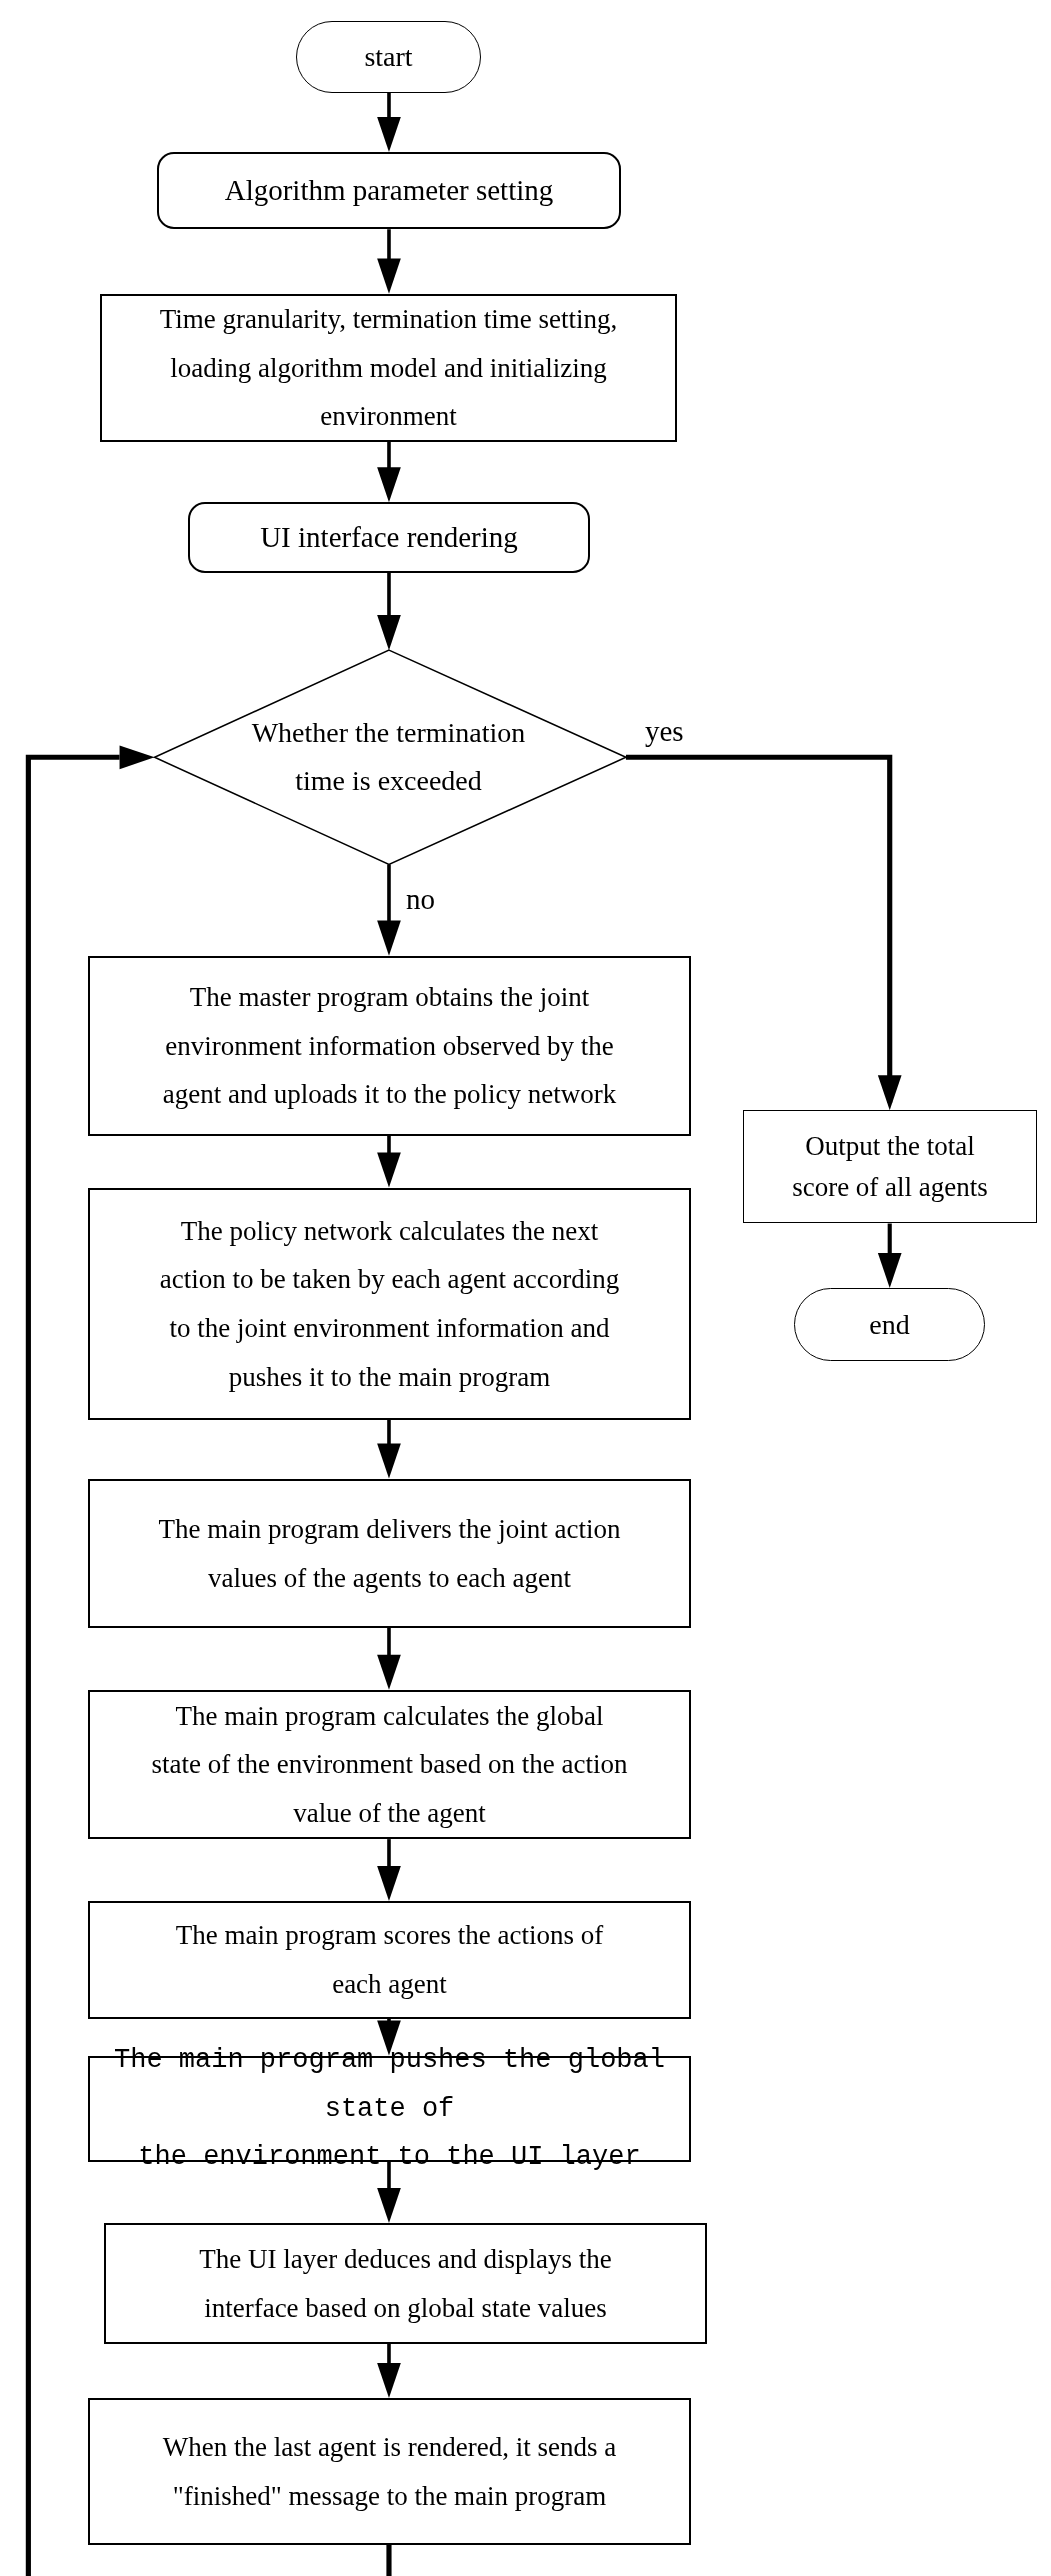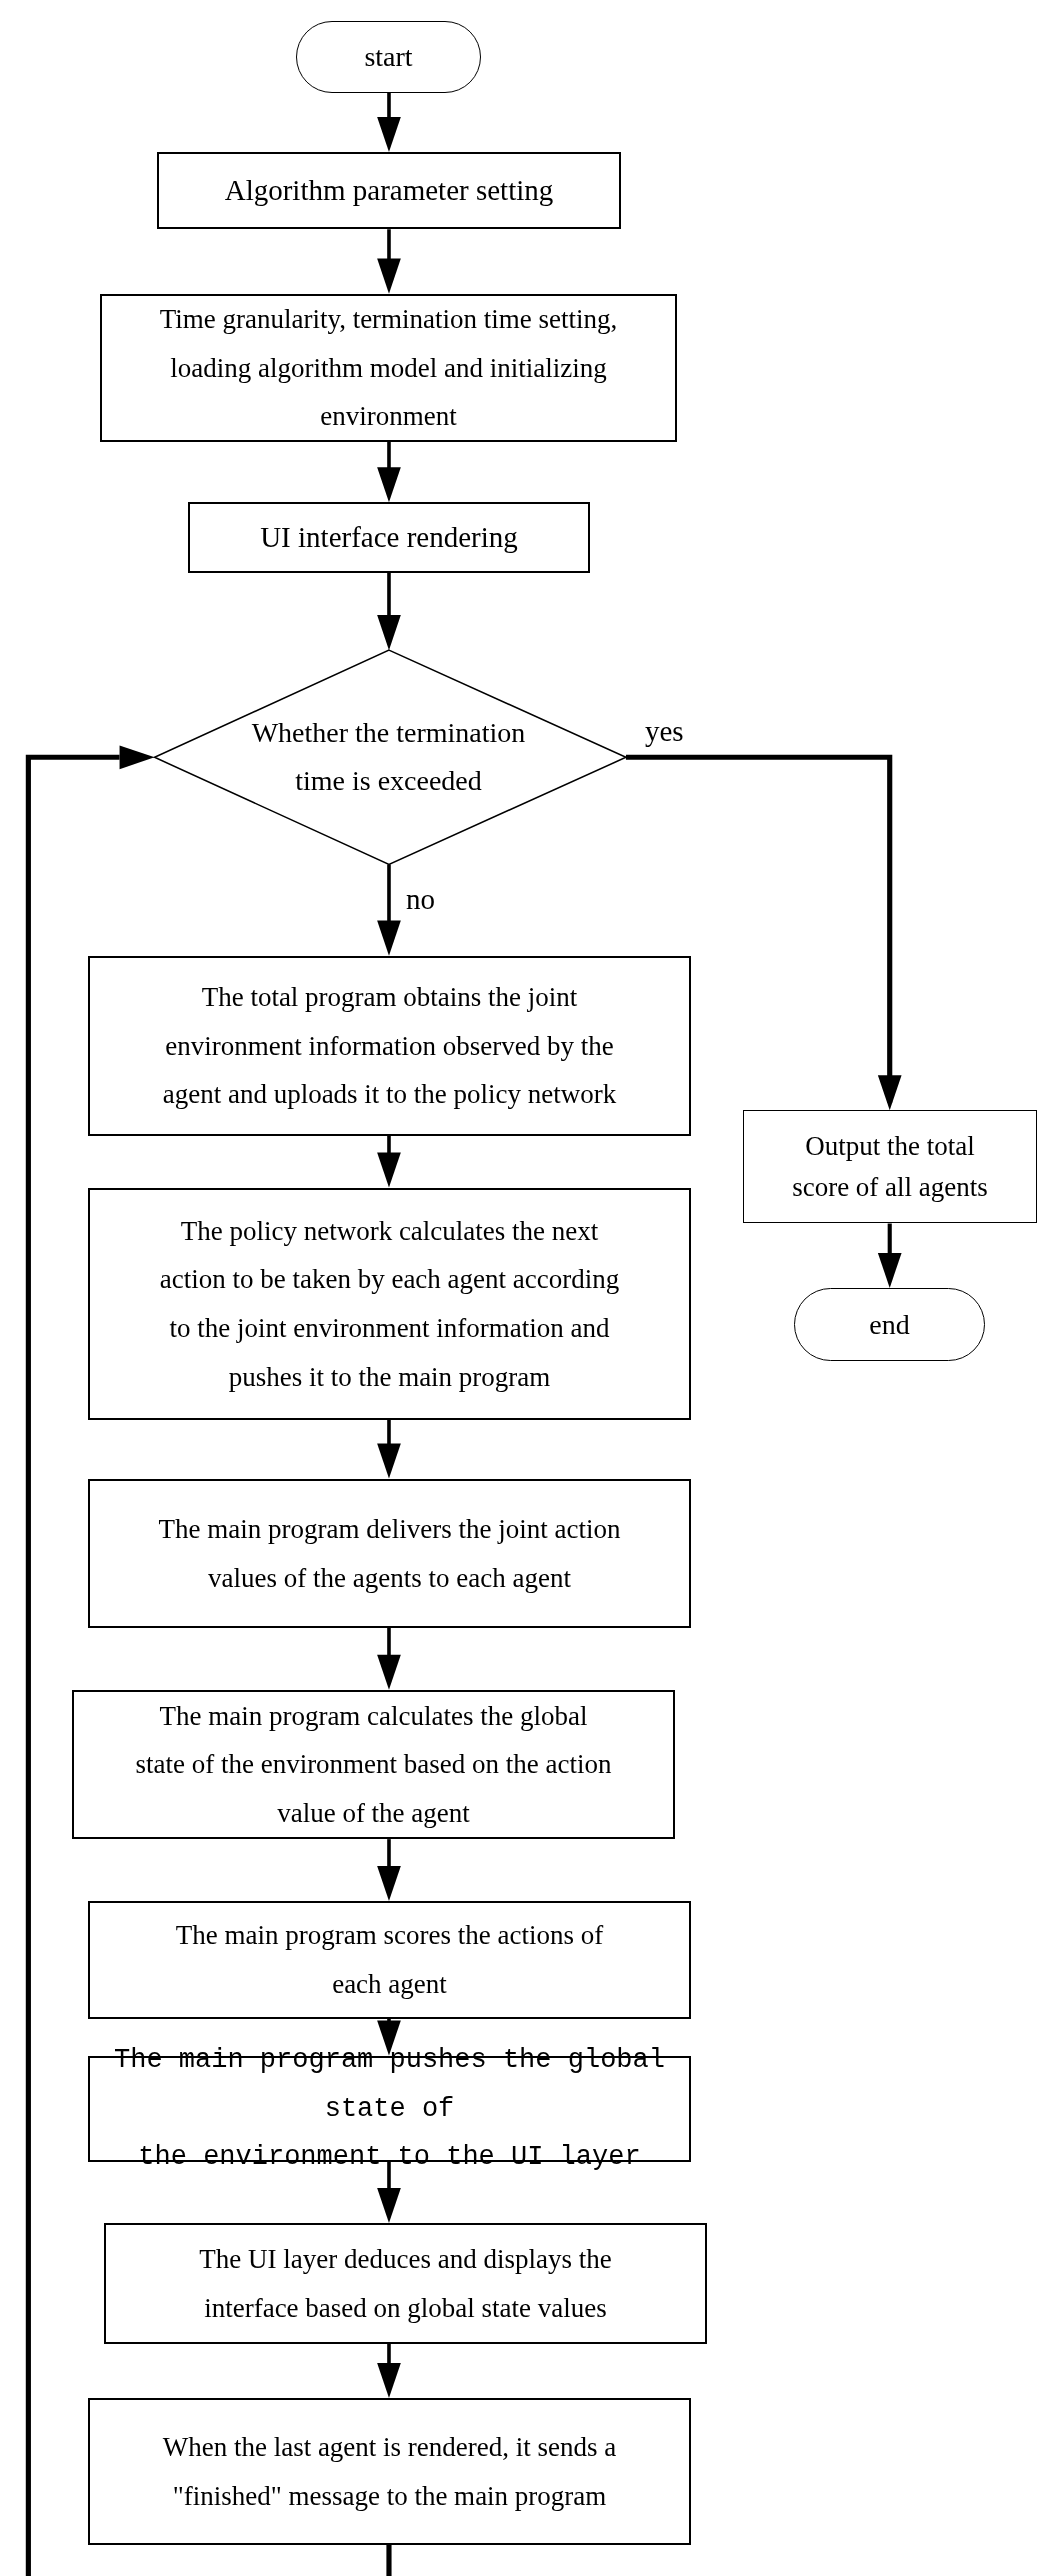--- a/index.html
+++ b/index.html
@@ -54,20 +54,21 @@
     line-height: 1.7;
   }
   .edge-label {
     position: absolute;
     font-size: 29px;
     line-height: 1;
     background: transparent;
   }
   .narrow {
     font-size: 29px;
+    border-radius: 17px;
   }
 </style>
 </head>
 <body>
 
 <div id="canvas">
 
   <svg id="wires" width="1051" height="2650" viewBox="0 0 2040 5144">
 
     <polygon points="755,1262 1215,1470 755,1678 300,1470" fill="#ffffff" stroke="#000000" stroke-width="3"></polygon>
@@ -128,38 +129,38 @@
 
   <div class="node narrow" style="left:188px; top:502px; width:402px; height:71px;">UI interface rendering</div>
 
   <div class="decision-label" style="left:234px; top:685px; width:309px; height:144px;">Whether the termination
 time is exceeded</div>
 
   <div class="edge-label" style="left:645px; top:717px;">yes</div>
 
   <div class="edge-label" style="left:406px; top:885px;">no</div>
 
-  <div class="node" style="left:88px; top:956px; width:603px; height:180px;">The total program obtains the joint
+  <div class="node" style="left:88px; top:956px; width:603px; height:180px;">The master program obtains the joint
 environment information observed by the
 agent and uploads it to the policy network</div>
 
   <div class="node" style="left:88px; top:1188px; width:603px; height:232px;">The policy network calculates the next
 action to be taken by each agent according
 to the joint environment information and
 pushes it to the main program</div>
 
   <div class="node" style="left:743px; top:1110px; width:294px; height:113px; border-width:1.5px; line-height:1.5;">Output the total
 score of all agents</div>
 
   <div class="node terminator" style="left:794px; top:1288px; width:191px; height:73px;">end</div>
 
   <div class="node" style="left:88px; top:1479px; width:603px; height:149px;">The main program delivers the joint action
 values of the agents to each agent</div>
 
-  <div class="node" style="left:72px; top:1690px; width:603px; height:149px;">The main program calculates the global
+  <div class="node" style="left:88px; top:1690px; width:603px; height:149px;">The main program calculates the global
 state of the environment based on the action
 value of the agent</div>
 
   <div class="node" style="left:88px; top:1901px; width:603px; height:118px;">The main program scores the actions of
 each agent</div>
 
   <div class="node" style="left:88px; top:2056px; width:603px; height:106px;font-family:Liberation Mono, monospace;">The main program pushes the global state of
 the environment to the UI layer</div>
 
   <div class="node" style="left:88px; top:2223px; width:603px; height:121px;margin-left:16px;">The UI layer deduces and displays the

